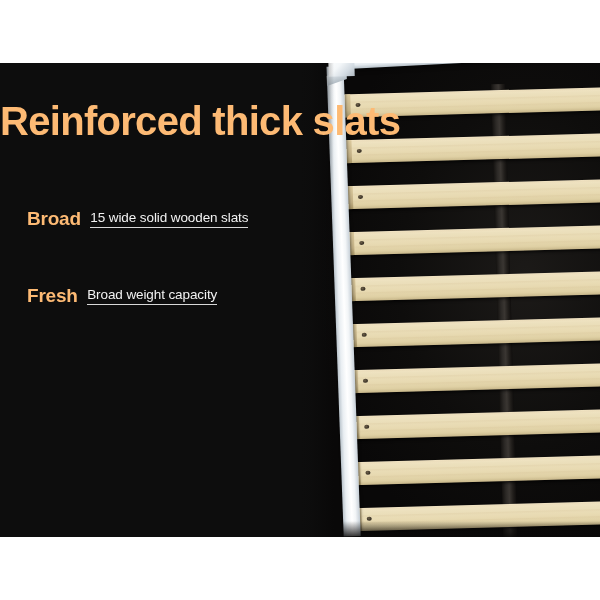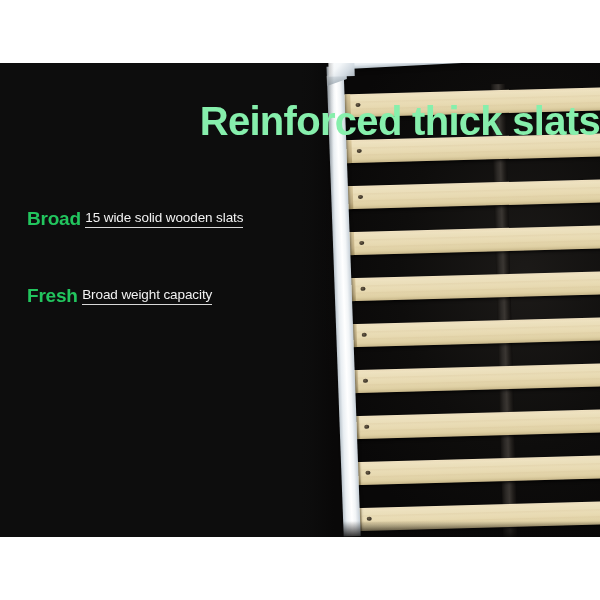--- a/index.html
+++ b/index.html
@@ -33,22 +33,22 @@
     background: #0d0d0d;
     overflow: hidden;
   }
 
   
   #headline {
     position: absolute;
     left: 0;
     top: 38px;
     width: 600px;
-    text-align: right;
-    color: #86efac;
+    text-align: left;
+    color: #fdba74;
     font-size: 40px;
     font-weight: bold;
     letter-spacing: -0.7px;
     line-height: 1;
     white-space: nowrap;
     z-index: 6;
   }
 
   
   #features {
@@ -56,31 +56,32 @@
     left: 27px;
     top: 145px;
     width: 330px;
     z-index: 6;
   }
   .feature {
     height: 77px;
     white-space: nowrap;
   }
   .f-label {
-    color: #22c55e;
+    color: #fdba74;
     font-size: 19px;
     font-weight: bold;
     letter-spacing: -0.2px;
     vertical-align: baseline;
   }
   .f-desc {
     color: #f2f2f2;
     font-size: 13.5px;
     font-weight: normal;
     letter-spacing: -0.1px;
+    margin-left: 5px;
     padding-bottom: 2px;
     border-bottom: 1px solid #d8d8d8;
     position: relative;
     top: -3px;
   }
 
   
   #photo {
     position: absolute;
     left: 300px;

